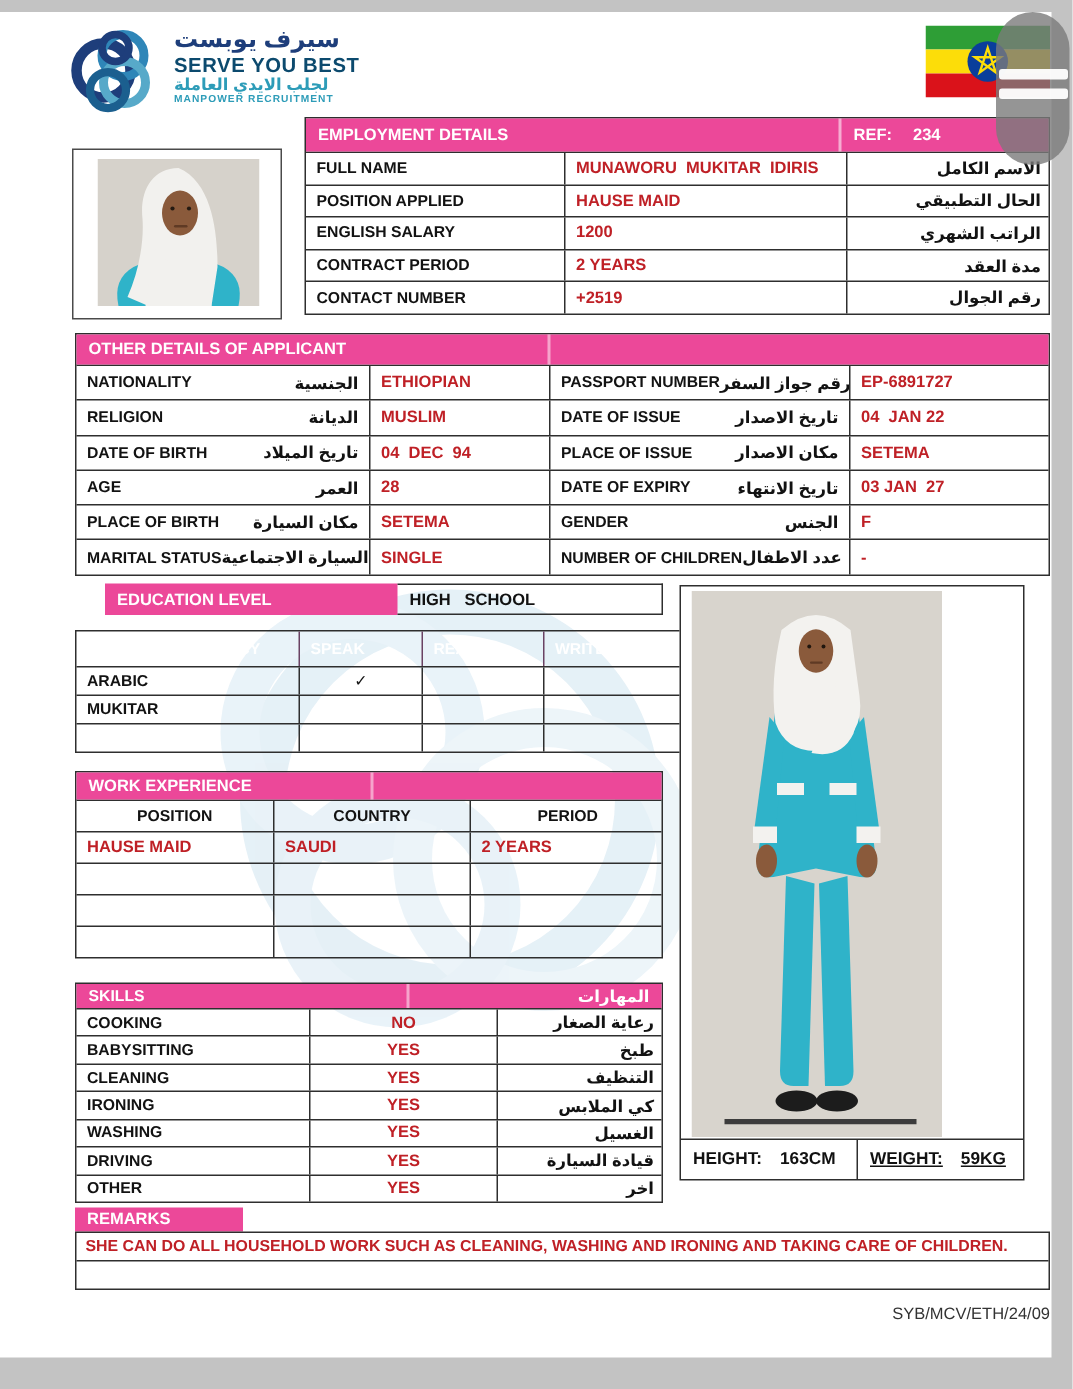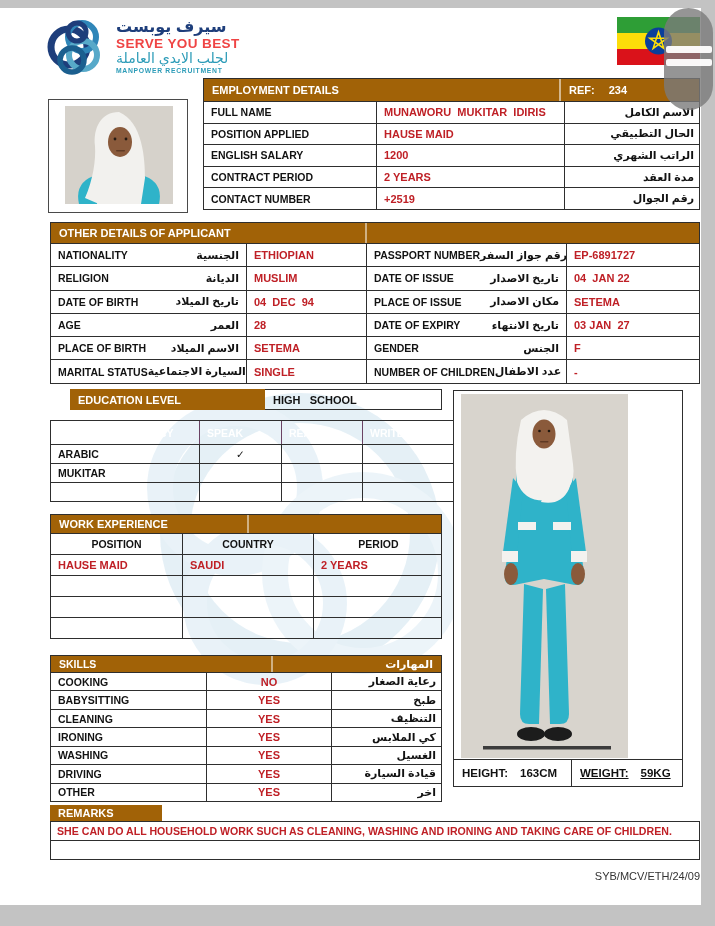--- a/index.html
+++ b/index.html
@@ -11,21 +11,21 @@
   .page{position:absolute;left:0;top:8px;width:701px;height:897px;background:#ffffff;}
   .wm{position:absolute;left:115px;top:365px;z-index:0;pointer-events:none;}
   .z{position:absolute;z-index:1;box-sizing:border-box;}
 
   
   .tbl{border:1.4px solid #2e2e2e;background:transparent;}
   .row{display:grid;border-top:1px solid #2e2e2e;box-sizing:border-box;}
   .row:first-child{border-top:none;}
   .row > div{box-sizing:border-box;border-left:1px solid #2e2e2e;display:flex;align-items:center;padding:0 7px;overflow:hidden;background:transparent;}
   .row > div:first-child{border-left:none;}
-  .hdrbar{background:#a16207;color:#fff;font-weight:bold;font-size:11px;display:flex;align-items:center;padding:0 8px;box-sizing:border-box;}
+  .hdrbar{background:#ec4899;color:#fff;font-weight:bold;font-size:11px;display:flex;align-items:center;padding:0 8px;box-sizing:border-box;}
   .lab{font-weight:bold;font-size:10.5px;color:#121212;white-space:pre;}
   .val{font-weight:bold;font-size:11px;color:#bf2026;white-space:pre;}
   .arab{font-weight:bold;font-size:11px;color:#121212;direction:rtl;white-space:pre;}
   .cell-r{justify-content:flex-end;}
   .cell-c{justify-content:center;}
   .split{justify-content:space-between;}
 
   
   .emp{left:203px;top:70px;width:497px;}
   .emp-h{height:22px;position:relative;}
@@ -72,22 +72,22 @@
   .rem-b .rrow:first-child{border-bottom:1px solid #2e2e2e;}
   .rem-txt{font-weight:bold;font-size:10.6px;color:#bf2026;white-space:nowrap;}
 
   
   .footer{left:440px;top:862px;width:260px;text-align:right;font-size:11px;color:#333;}
 
   
   .brand{left:44px;top:6px;display:flex;gap:8px;align-items:flex-start;}
   .brand-txt{display:flex;flex-direction:column;line-height:1.12;padding-top:4px;}
   .b-ar{font-size:16px;font-weight:bold;color:#1e3e7b;direction:rtl;text-align:left;}
-  .b-en{font-size:13.5px;font-weight:bold;color:#ef4444;letter-spacing:.4px;}
-  .b-ar2{font-size:14px;font-weight:normal;color:#2d9cb8;direction:rtl;text-align:left;}
+  .b-en{font-size:13.5px;font-weight:bold;color:#0c4a6e;letter-spacing:.4px;}
+  .b-ar2{font-size:11px;font-weight:bold;color:#2d9cb8;direction:rtl;text-align:left;}
   .b-en2{font-size:6.8px;font-weight:bold;color:#2d9cb8;letter-spacing:.7px;}
 
   
   .flag{left:617px;top:9px;}
   .pill{left:664px;top:0;width:49px;height:102px;border-radius:25px;background:rgba(122,122,122,.8);z-index:5;}
   .pillbar{left:666px;width:46px;height:7px;border-radius:2px;background:rgba(255,255,255,.95);z-index:6;}
 
   
   .headshot{left:48px;top:91px;width:140px;height:114px;border:1.2px solid #4a4a4a;background:#fff;}
   .headshot svg{position:absolute;left:16px;top:6px;}
@@ -289,21 +289,21 @@
           <span class="lab">DATE OF EXPIRY</span>
           <span class="arab">تاريخ الانتهاء</span>
         </div>
       <div>
           <span class="val">03 JAN  27</span>
         </div>
     </div>
     <div class="row">
       <div class="split">
           <span class="lab">PLACE OF BIRTH</span>
-          <span class="arab">الاسم الميلاد</span>
+          <span class="arab">مكان السيارة</span>
         </div>
       <div>
           <span class="val">SETEMA</span>
         </div>
       <div class="split">
           <span class="lab">GENDER</span>
           <span class="arab">الجنس</span>
         </div>
       <div>
           <span class="val">F</span>

